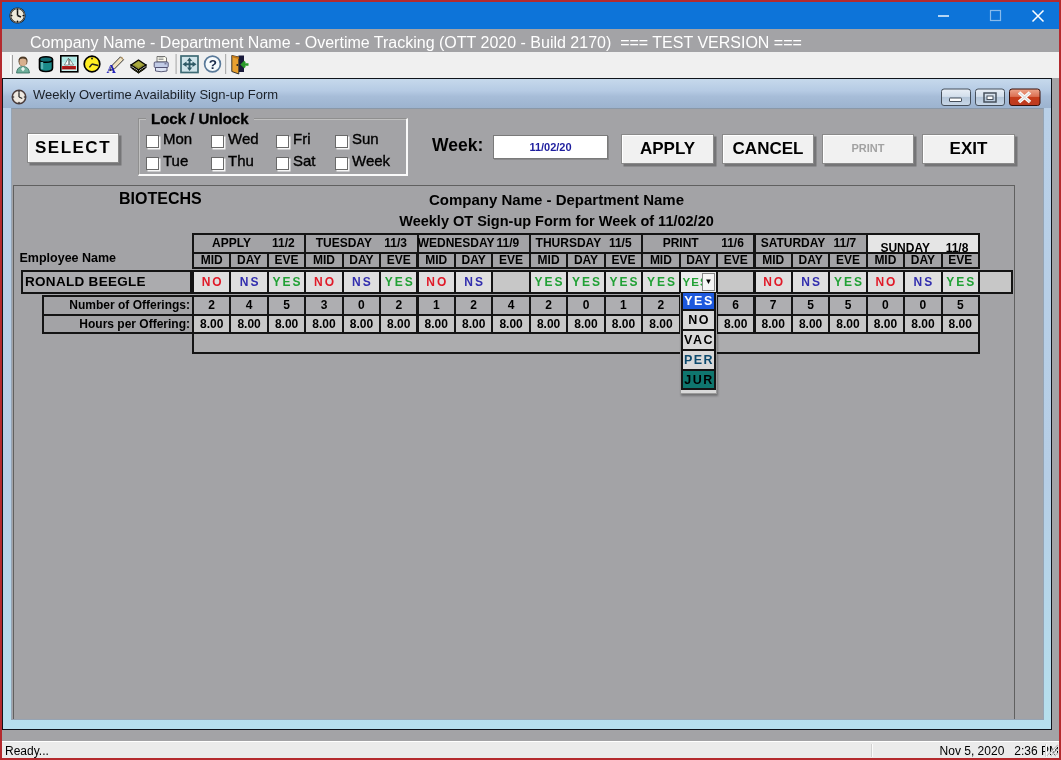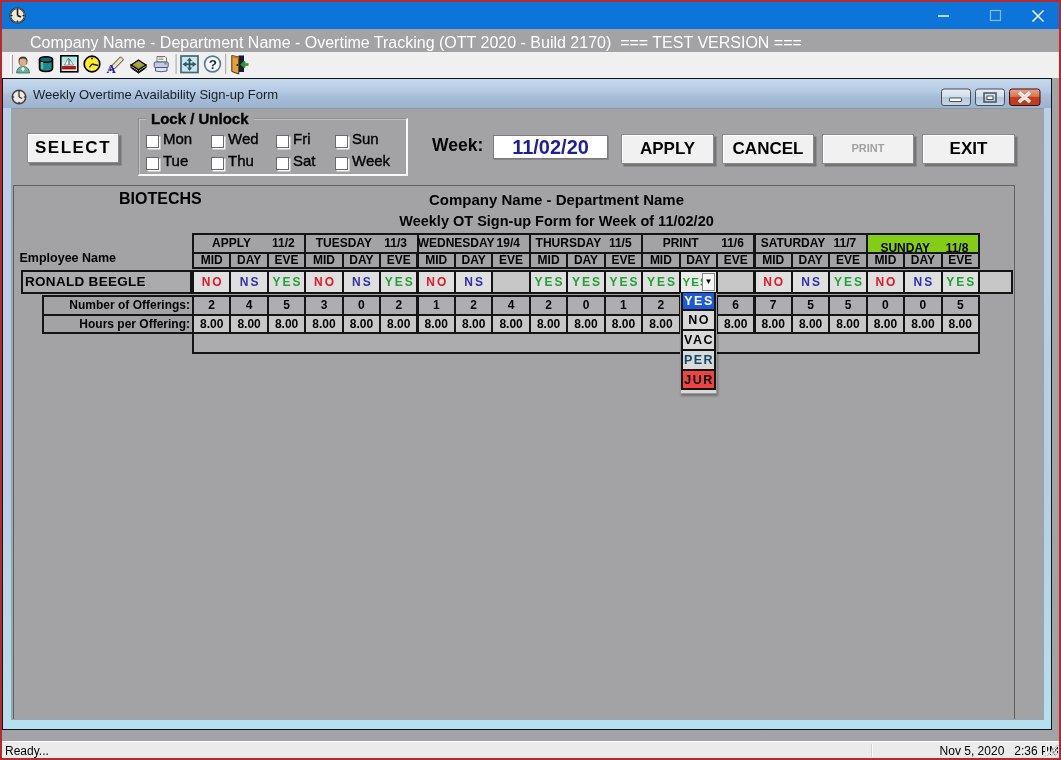--- a/index.html
+++ b/index.html
@@ -205,38 +205,38 @@
       <div class="cb" style="left:134px;top:48px"></div>
         <div class="cblabel" style="left:151px;top:43px">Tue</div>
       <div class="cb" style="left:199px;top:48px"></div>
         <div class="cblabel" style="left:216px;top:43px">Thu</div>
       <div class="cb" style="left:264px;top:48px"></div>
         <div class="cblabel" style="left:281px;top:43px">Sat</div>
       <div class="cb" style="left:323px;top:48px"></div>
         <div class="cblabel" style="left:340px;top:43px">Week</div>
 
       <div style="position:absolute;left:420px;top:26px;font-weight:bold;font-size:17.5px">Week:</div>
-      <div style="position:absolute;left:481px;top:26px;width:115px;height:24px;background:#fff;border:1px solid #7a7a7a;box-shadow:1px 1px 0 rgba(90,90,90,.35);font-weight:bold;font-size:20px;color:#1e1e9e;text-align:center;line-height:22px">11/02/20</div>
+      <div style="position:absolute;left:481px;top:26px;width:115px;height:24px;background:#fff;border:1px solid #7a7a7a;box-shadow:1px 1px 0 rgba(90,90,90,.35);font-weight:bold;font-size:11px;color:#1e1e9e;text-align:center;line-height:22px">11/02/20</div>
 
       <div class="btn3d" style="left:609px;top:25px;width:93px;height:30px;font-size:17px;line-height:27px">APPLY</div>
       <div class="btn3d" style="left:710px;top:25px;width:92px;height:30px;font-size:17px;line-height:27px">CANCEL</div>
       <div class="btn3d" style="left:810px;top:25px;width:92px;height:30px;font-size:11px;line-height:27px;color:#a2a2a2">PRINT</div>
       <div class="btn3d" style="left:910px;top:25px;width:93px;height:30px;font-size:17px;line-height:27px">EXIT</div>
 
       <div style="position:absolute;left:107px;top:81px;font-weight:bold;font-size:16px">BIOTECHS</div>
       <div style="position:absolute;left:0;top:82px;width:1089px;text-align:center;font-weight:bold;font-size:15px">Company Name - Department Name</div>
       <div style="position:absolute;left:0;top:104px;width:1089px;text-align:center;font-weight:bold;font-size:14.5px">Weekly OT Sign-up Form for Week of 11/02/20</div>
 
 <div class="tc" style="left:180.0px;top:124.5px;width:114.3px;height:20.5px;background:#a3a3a6;font-size:12px;"><span style="position:absolute;left:0;top:0;width:75px;height:100%;display:flex;align-items:center;justify-content:center">APPLY</span><span style="position:absolute;left:78px;top:0;height:100%;display:flex;align-items:center">11/2</span></div>
 <div class="tc" style="left:292.3px;top:124.5px;width:114.3px;height:20.5px;background:#a3a3a6;font-size:12px;"><span style="position:absolute;left:0;top:0;width:75px;height:100%;display:flex;align-items:center;justify-content:center">TUESDAY</span><span style="position:absolute;left:78px;top:0;height:100%;display:flex;align-items:center">11/3</span></div>
-<div class="tc" style="left:404.6px;top:124.5px;width:114.3px;height:20.5px;background:#a3a3a6;font-size:12px;"><span style="position:absolute;left:0;top:0;width:75px;height:100%;display:flex;align-items:center;justify-content:center">WEDNESDAY</span><span style="position:absolute;left:78px;top:0;height:100%;display:flex;align-items:center">19/4</span></div>
+<div class="tc" style="left:404.6px;top:124.5px;width:114.3px;height:20.5px;background:#a3a3a6;font-size:12px;"><span style="position:absolute;left:0;top:0;width:75px;height:100%;display:flex;align-items:center;justify-content:center">WEDNESDAY</span><span style="position:absolute;left:78px;top:0;height:100%;display:flex;align-items:center">11/9</span></div>
 <div class="tc" style="left:516.9px;top:124.5px;width:114.3px;height:20.5px;background:#a3a3a6;font-size:12px;"><span style="position:absolute;left:0;top:0;width:75px;height:100%;display:flex;align-items:center;justify-content:center">THURSDAY</span><span style="position:absolute;left:78px;top:0;height:100%;display:flex;align-items:center">11/5</span></div>
 <div class="tc" style="left:629.2px;top:124.5px;width:114.3px;height:20.5px;background:#a3a3a6;font-size:12px;"><span style="position:absolute;left:0;top:0;width:75px;height:100%;display:flex;align-items:center;justify-content:center">PRINT</span><span style="position:absolute;left:78px;top:0;height:100%;display:flex;align-items:center">11/6</span></div>
 <div class="tc" style="left:741.5px;top:124.5px;width:114.3px;height:20.5px;background:#a3a3a6;font-size:12px;"><span style="position:absolute;left:0;top:0;width:75px;height:100%;display:flex;align-items:center;justify-content:center">SATURDAY</span><span style="position:absolute;left:78px;top:0;height:100%;display:flex;align-items:center">11/7</span></div>
-<div class="tc" style="left:853.7px;top:124.5px;width:114.3px;height:29px;background:#84cc16;font-size:12px;"><span style="position:absolute;left:0;top:0;width:75px;height:100%;display:flex;align-items:center;justify-content:center">SUNDAY</span><span style="position:absolute;left:78px;top:0;height:100%;display:flex;align-items:center">11/8</span></div>
+<div class="tc" style="left:853.7px;top:124.5px;width:114.3px;height:29px;background:#e5e5e5;font-size:12px;"><span style="position:absolute;left:0;top:0;width:75px;height:100%;display:flex;align-items:center;justify-content:center">SUNDAY</span><span style="position:absolute;left:78px;top:0;height:100%;display:flex;align-items:center">11/8</span></div>
 <div class="tc" style="left:180.0px;top:143.0px;width:39.4px;height:17.5px;background:#a3a3a6;font-size:12px;">MID</div>
 <div class="tc" style="left:217.4px;top:143.0px;width:39.4px;height:17.5px;background:#a3a3a6;font-size:12px;">DAY</div>
 <div class="tc" style="left:254.9px;top:143.0px;width:39.4px;height:17.5px;background:#a3a3a6;font-size:12px;">EVE</div>
 <div class="tc" style="left:292.3px;top:143.0px;width:39.4px;height:17.5px;background:#a3a3a6;font-size:12px;">MID</div>
 <div class="tc" style="left:329.7px;top:143.0px;width:39.4px;height:17.5px;background:#a3a3a6;font-size:12px;">DAY</div>
 <div class="tc" style="left:367.1px;top:143.0px;width:39.4px;height:17.5px;background:#a3a3a6;font-size:12px;">EVE</div>
 <div class="tc" style="left:404.6px;top:143.0px;width:39.4px;height:17.5px;background:#a3a3a6;font-size:12px;">MID</div>
 <div class="tc" style="left:442.0px;top:143.0px;width:39.4px;height:17.5px;background:#a3a3a6;font-size:12px;">DAY</div>
 <div class="tc" style="left:479.4px;top:143.0px;width:39.4px;height:17.5px;background:#a3a3a6;font-size:12px;">EVE</div>
 <div class="tc" style="left:516.9px;top:143.0px;width:39.4px;height:17.5px;background:#a3a3a6;font-size:12px;">MID</div>
@@ -326,21 +326,21 @@
           </div>
           <div class="ddi" style="background:#d9d9d9;color:#000">
             <span style="letter-spacing:1.5px;margin-right:-1.5px">NO</span>
           </div>
           <div class="ddi" style="background:#d9d9d9;color:#000">
             <span style="letter-spacing:1.5px;margin-right:-1.5px">VAC</span>
           </div>
           <div class="ddi" style="background:#d9d9d9;color:#0c4a6e">
             <span style="letter-spacing:1.5px;margin-right:-1.5px">PER</span>
           </div>
-          <div class="ddi" style="background:#ef4444;color:#000">
+          <div class="ddi" style="background:#0f766e;color:#000">
             <span style="letter-spacing:1.5px;margin-right:-1.5px">JUR</span>
           </div>
           <div style="height:3px"></div>
         </div>
     </div>
   </div>
 
   <div id="statusbar">
     <span style="position:absolute;left:3px;top:2px">Ready...</span>
     <div class="ssep" style="left:869px"></div>

